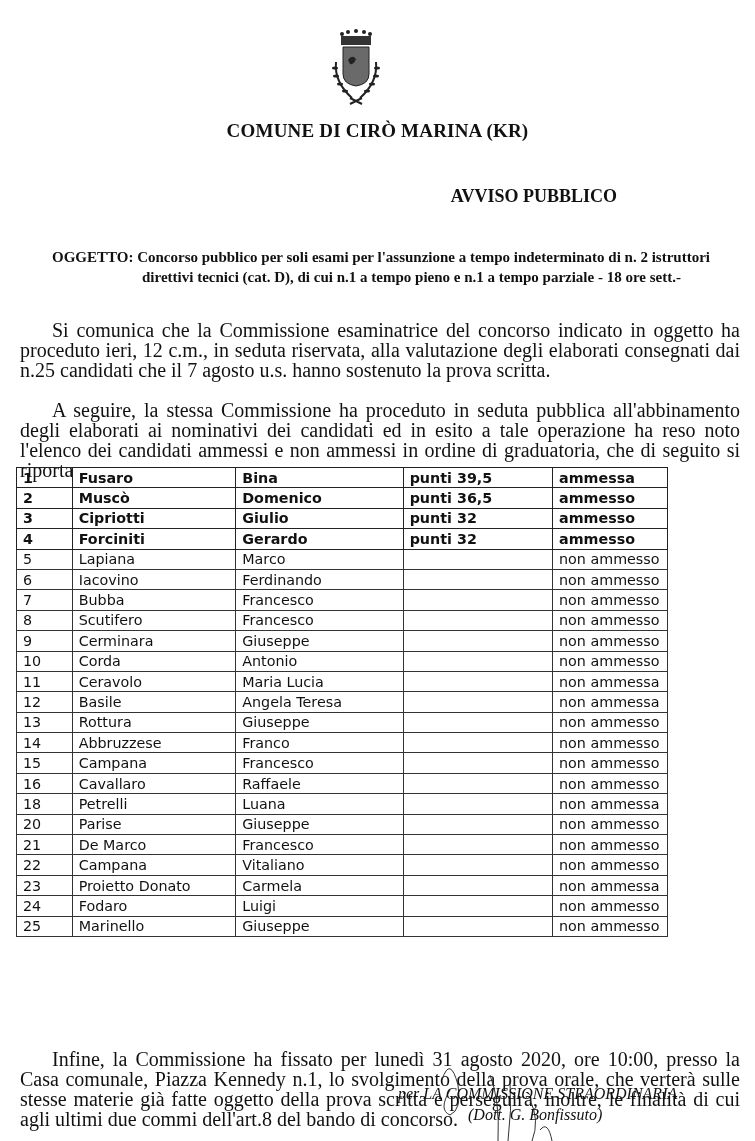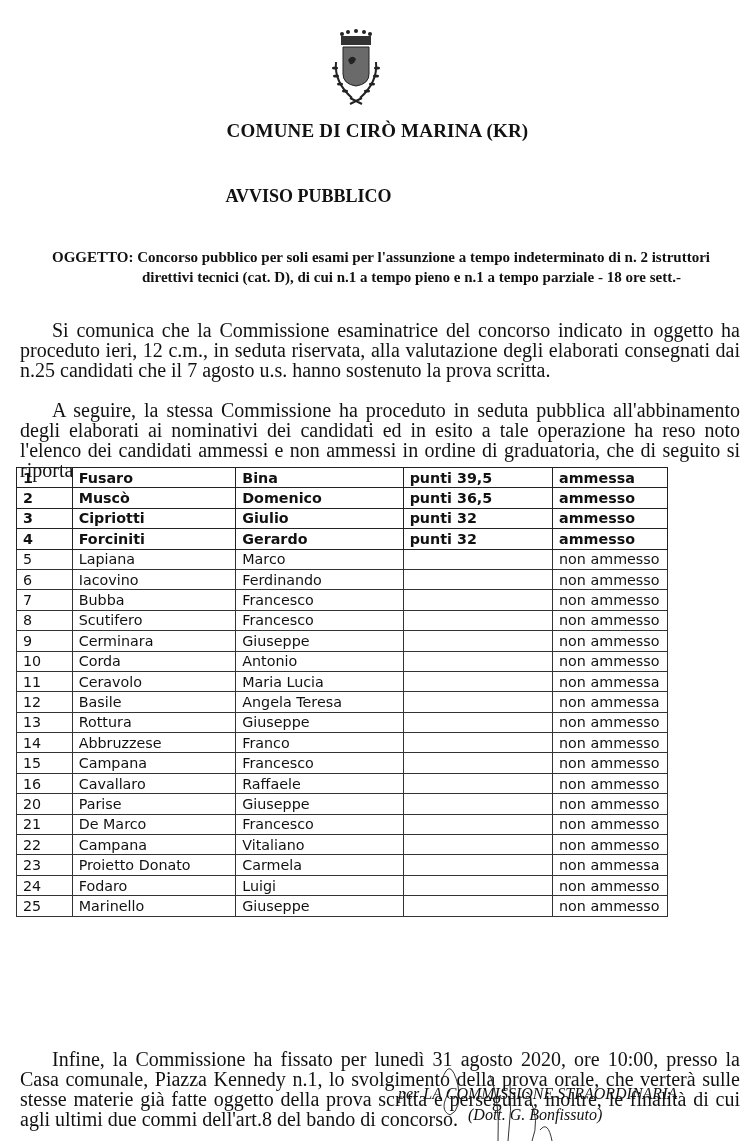--- a/index.html
+++ b/index.html
@@ -4,21 +4,21 @@
 <style>
   html, body { margin: 0; padding: 0; background: #ffffff; }
   body { width: 755px; height: 1141px; position: relative; overflow: hidden; color: #111; }
   .serif { font-family: "Liberation Serif", "DejaVu Serif", serif; }
   .sans { font-family: "DejaVu Sans", "Liberation Sans", sans-serif; }
 
   .crest { position: absolute; left: 328px; top: 22px; width: 56px; height: 86px; }
 
   .title-comune { position: absolute; top: 120px; left: 0; width: 755px; text-align: center;
     font-weight: bold; font-size: 19px; letter-spacing: 0.2px; }
-  .title-avviso { position: absolute; top: 186px; left: 0; width: 617px; text-align: center;
+  .title-avviso { position: absolute; top: 186px; left: 0; width: 617px; text-align: right;
     font-weight: bold; font-size: 18px; }
 
   .oggetto { position: absolute; top: 247px; left: 20px; width: 722px; font-weight: bold; font-size: 15px; line-height: 20px; text-align: center; }
   .oggetto .l2 { padding-left: 61px; display: block; }
 
   .para { position: absolute; left: 20px; width: 720px; font-size: 20px; line-height: 20px; text-align: justify; }
   .para .indent { display: inline-block; width: 32px; }
   .p1 { top: 320px; }
   .p2 { top: 400px; }
   .p3 { top: 1049px; }
@@ -191,20 +191,27 @@
         <td class="c5">non ammesso</td>
       </tr>
       <tr>
         <td class="c1">16</td>
         <td class="c2">Cavallaro</td>
         <td class="c3">Raffaele</td>
         <td class="c4"></td>
         <td class="c5">non ammesso</td>
       </tr>
       <tr>
+        <td class="c1">18</td>
+        <td class="c2">Petrelli</td>
+        <td class="c3">Luana</td>
+        <td class="c4"></td>
+        <td class="c5">non ammessa</td>
+      </tr>
+      <tr>
         <td class="c1">20</td>
         <td class="c2">Parise</td>
         <td class="c3">Giuseppe</td>
         <td class="c4"></td>
         <td class="c5">non ammesso</td>
       </tr>
       <tr>
         <td class="c1">21</td>
         <td class="c2">De Marco</td>
         <td class="c3">Francesco</td>

